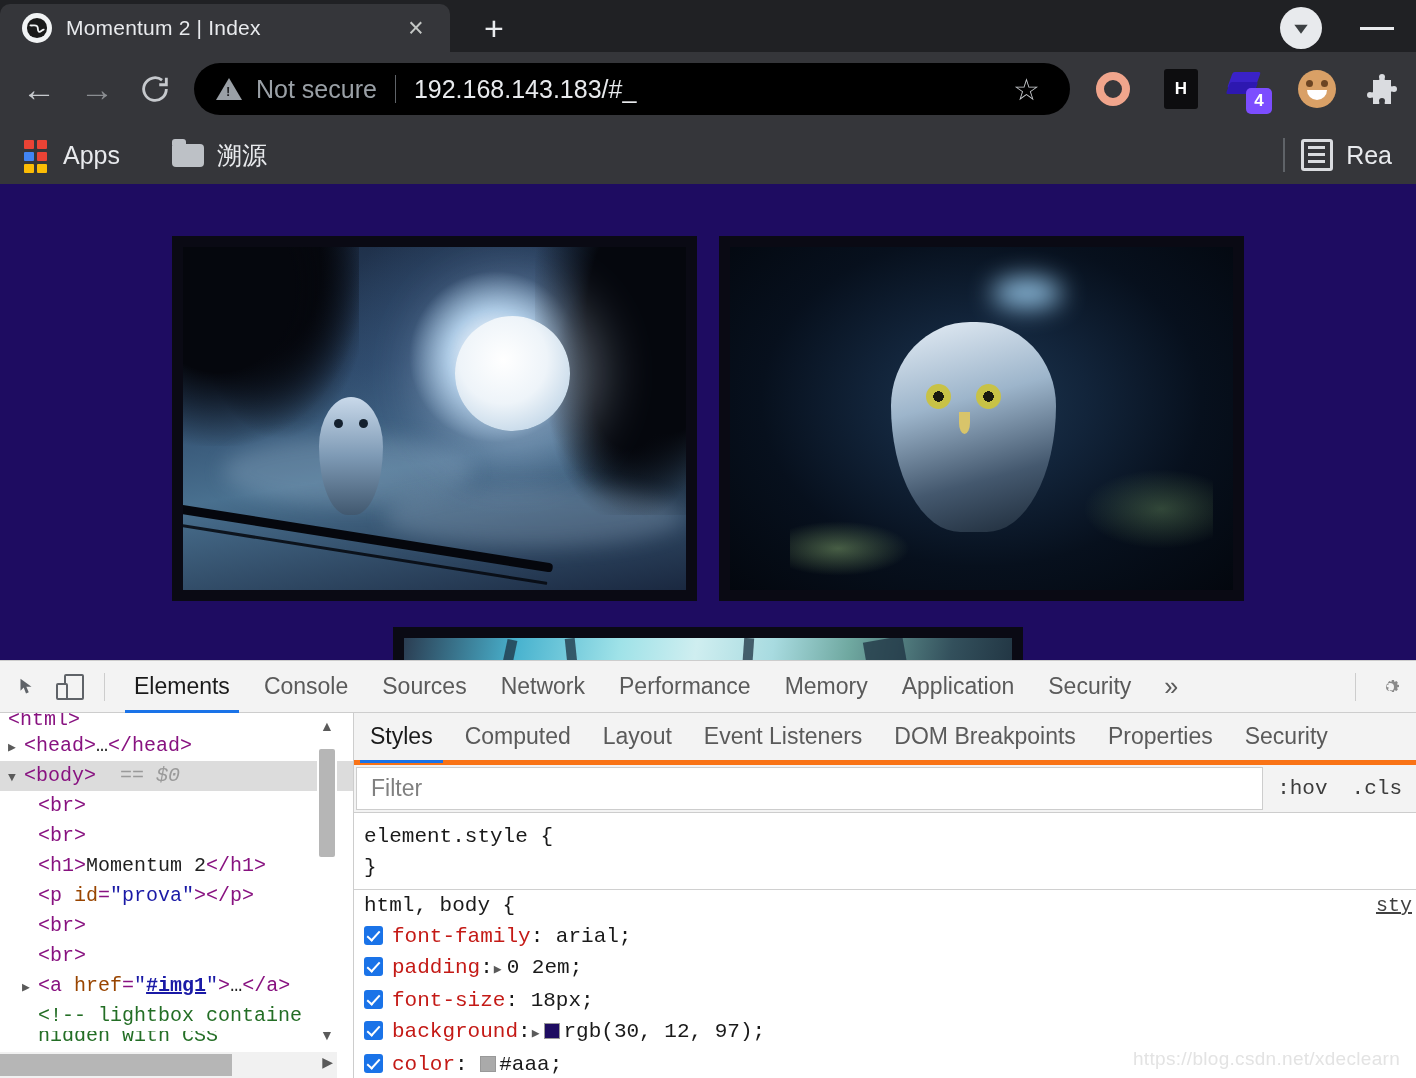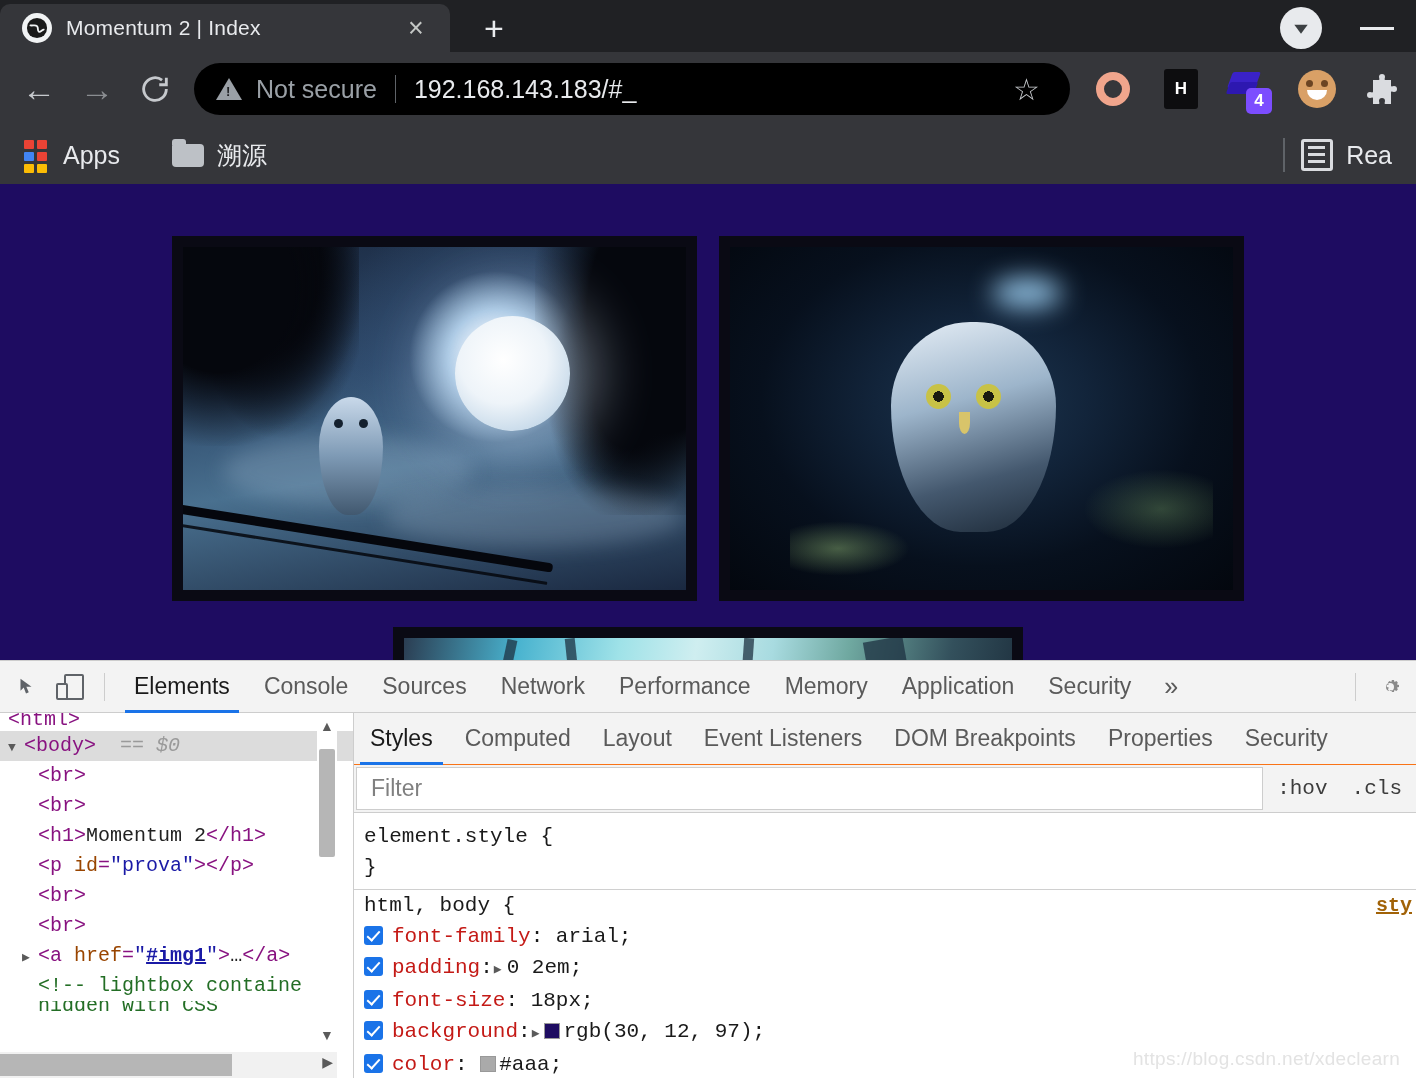--- a/index.html
+++ b/index.html
@@ -242,21 +242,21 @@
   .dom-hscroll { position:absolute; left:0; bottom:0; right:16px; height:26px;
     background:#f1f1f1; }
   .dom-hscroll .thumbh { position:absolute; left:0; top:2px; width:232px; height:22px;
     background:#b6b6b6;}
   .dom-hscroll .arw { position:absolute; right:4px; top:2px; color:#5a5a5a; font-size:14px;}
 
   
   .styles-pane { flex:1; background:#fff; display:flex; flex-direction:column; min-width:0;
      overflow:hidden; position:relative;}
   .st-tabbar { height:52px; display:flex; align-items:center; background:#f3f3f3;
-     border-bottom:1px solid #f97316; }
+     border-bottom:5px solid #f97316; }
   .st-tab { padding:0 16px; height:52px; display:flex; align-items:center;
      font-size:23px; color:#5a5a5a; cursor:pointer; position:relative; white-space:nowrap;}
   .st-tab.active { color:#1a1a1a; }
   .st-tab.active::after{content:"";position:absolute;left:6px;right:6px;bottom:0;height:3px;background:#1a73e8;}
   .st-filterrow { height:48px; display:flex; align-items:stretch; background:#f3f3f3;
      border-bottom:1px solid #cdcdcd; }
   .st-filter { flex:1; background:#fff; border:1px solid #cdcdcd; margin:2px 0 2px 2px;
      display:flex; align-items:center; padding-left:14px; color:#808080; font-size:23px;}
   .st-togs { display:flex; align-items:center; gap:24px; padding:0 14px;
      font-family:"Liberation Mono", monospace; font-size:21px; color:#3c3c3c;}
@@ -268,22 +268,22 @@
   .sel-txt { color:#1a1a1a; }
   .prop { color:#c41a16; }
   .pval { color:#1a1a1a; }
   .cb { display:inline-block; width:19px;height:19px;background:#1a73e8;border-radius:3px;
      position:relative; vertical-align:-3px; margin-right:9px; cursor:pointer;}
   .cb::after{content:"";position:absolute;left:6px;top:2px;width:5px;height:11px;
      border:solid #fff;border-width:0 2.5px 2.5px 0;transform:rotate(42deg);}
   .swatch { display:inline-block; width:16px;height:16px; vertical-align:-2px;
      border:1px solid #999; margin-right:3px;}
   .exp-arrow { color:#5a5a5a; font-size:13px; margin:0 5px 0 1px;}
-  .src-link { position:absolute; right:4px; color:#a16207; text-decoration:underline;
-     font-size:20px; cursor:pointer;font-weight:bold;}
+  .src-link { position:absolute; right:4px; color:#404040; text-decoration:underline;
+     font-size:20px; cursor:pointer;}
 
   .watermark { position:absolute; right:16px; bottom:8px; color:#e3e3e3; font-size:19px;
      letter-spacing:.3px; pointer-events:none;}
 </style>
 </head>
 <body>
 
 <div id="browser">
 
   <div class="tabstrip">
@@ -454,20 +454,23 @@
       </div>
     </div>
 
     <div class="dt-body">
 
       <div class="dom-pane">
         <div class="dom-scroll">
           <div class="dom-line ind0a" style="height:18px;overflow:hidden;line-height:14px">
             <span class="tag">&lt;html&gt;</span>
           </div>
+          <div class="dom-line ind0a">
+            <span class="tw">▶</span><span class="tag">&lt;head&gt;</span><span class="txt">…</span><span class="tag">&lt;/head&gt;</span>
+          </div>
           <div class="dom-line sel ind0a">
             <span class="tw">▼</span><span class="tag">&lt;body&gt;</span><span class="gry">&nbsp; == $0</span>
           </div>
           <div class="dom-line ind1"><span class="tag">&lt;br&gt;</span></div>
           <div class="dom-line ind1"><span class="tag">&lt;br&gt;</span></div>
           <div class="dom-line ind1">
             <span class="tag">&lt;h1&gt;</span><span class="txt">Momentum 2</span><span class="tag">&lt;/h1&gt;</span>
           </div>
           <div class="dom-line ind1">
             <span class="tag">&lt;p</span> <span class="attr">id</span><span class="tag">=</span><span class="val">"</span><span class="val">prova</span><span class="val">"</span><span class="tag">&gt;&lt;/p&gt;</span>

